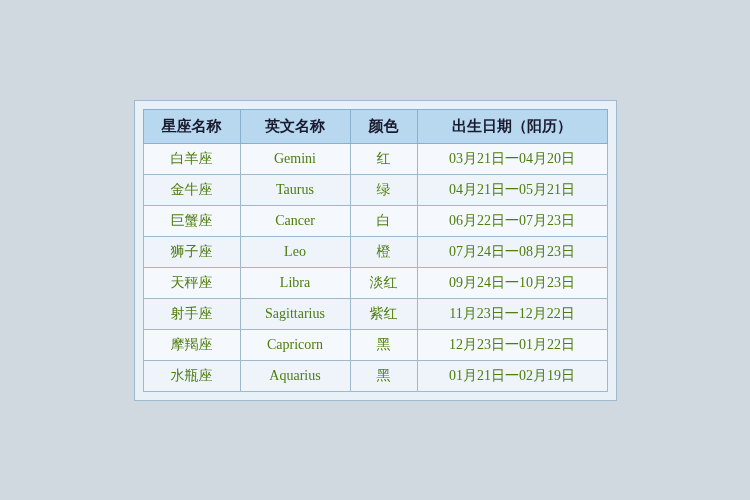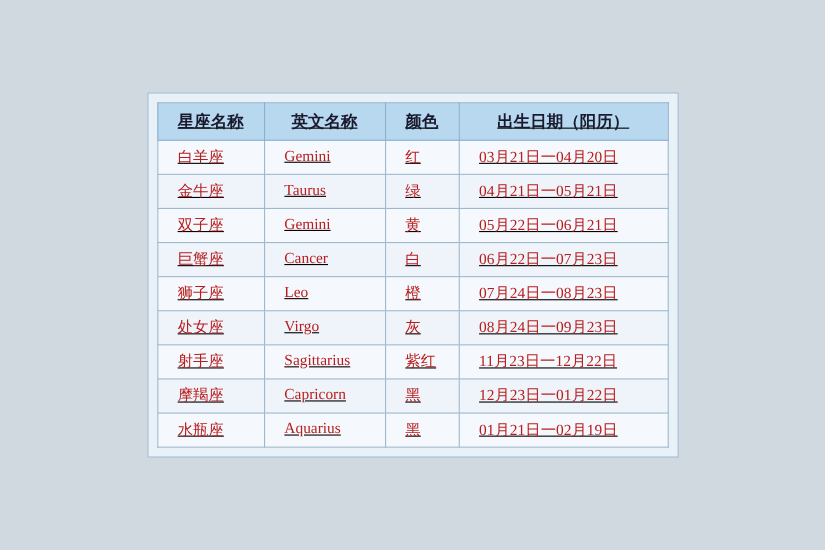--- a/index.html
+++ b/index.html
@@ -15,43 +15,43 @@
       display: flex;
       align-items: center;
       justify-content: center;
       font-family: "SimSun", "宋体", serif;
     }
 
     .table-container {
       background-color: #e8f0f8;
       border: 1px solid #a0b8d0;
       padding: 8px;
-      text-decoration: underline;
     }
 
     table {
       border-collapse: collapse;
       background-color: #f5f8fc;
     }
 
     th {
       background-color: #b8d8f0;
       color: #1a1a2e;
       font-weight: bold;
       font-size: 15px;
       padding: 7px 18px;
       border: 1px solid #8ab0cc;
       text-align: center;
     }
 
     td {
       border: 1px solid #a0b8cc;
       padding: 6px 18px;
+      text-align: center;
       font-size: 14px;
-      color: #b91c1c;
+      color: #4d7c0f;
       background-color: #f5f8fc;
     }
 
     tr:nth-child(even) td {
       background-color: #eef4fa;
     }
 
     .col-zh { min-width: 80px; }
     .col-en { min-width: 110px; }
     .col-color { min-width: 50px; text-align: center; }
@@ -77,42 +77,36 @@
           <td>红</td>
           <td>03月21日一04月20日</td>
         </tr>
         <tr>
           <td>金牛座</td>
           <td>Taurus</td>
           <td>绿</td>
           <td>04月21日一05月21日</td>
         </tr>
         <tr>
-          <td>双子座</td>
-          <td>Gemini</td>
-          <td>黄</td>
-          <td>05月22日一06月21日</td>
-        </tr>
-        <tr>
           <td>巨蟹座</td>
           <td>Cancer</td>
           <td>白</td>
           <td>06月22日一07月23日</td>
         </tr>
         <tr>
           <td>狮子座</td>
           <td>Leo</td>
           <td>橙</td>
           <td>07月24日一08月23日</td>
         </tr>
         <tr>
-          <td>处女座</td>
-          <td>Virgo</td>
-          <td>灰</td>
-          <td>08月24日一09月23日</td>
+          <td>天秤座</td>
+          <td>Libra</td>
+          <td>淡红</td>
+          <td>09月24日一10月23日</td>
         </tr>
         <tr>
           <td>射手座</td>
           <td>Sagittarius</td>
           <td>紫红</td>
           <td>11月23日一12月22日</td>
         </tr>
         <tr>
           <td>摩羯座</td>
           <td>Capricorn</td>

